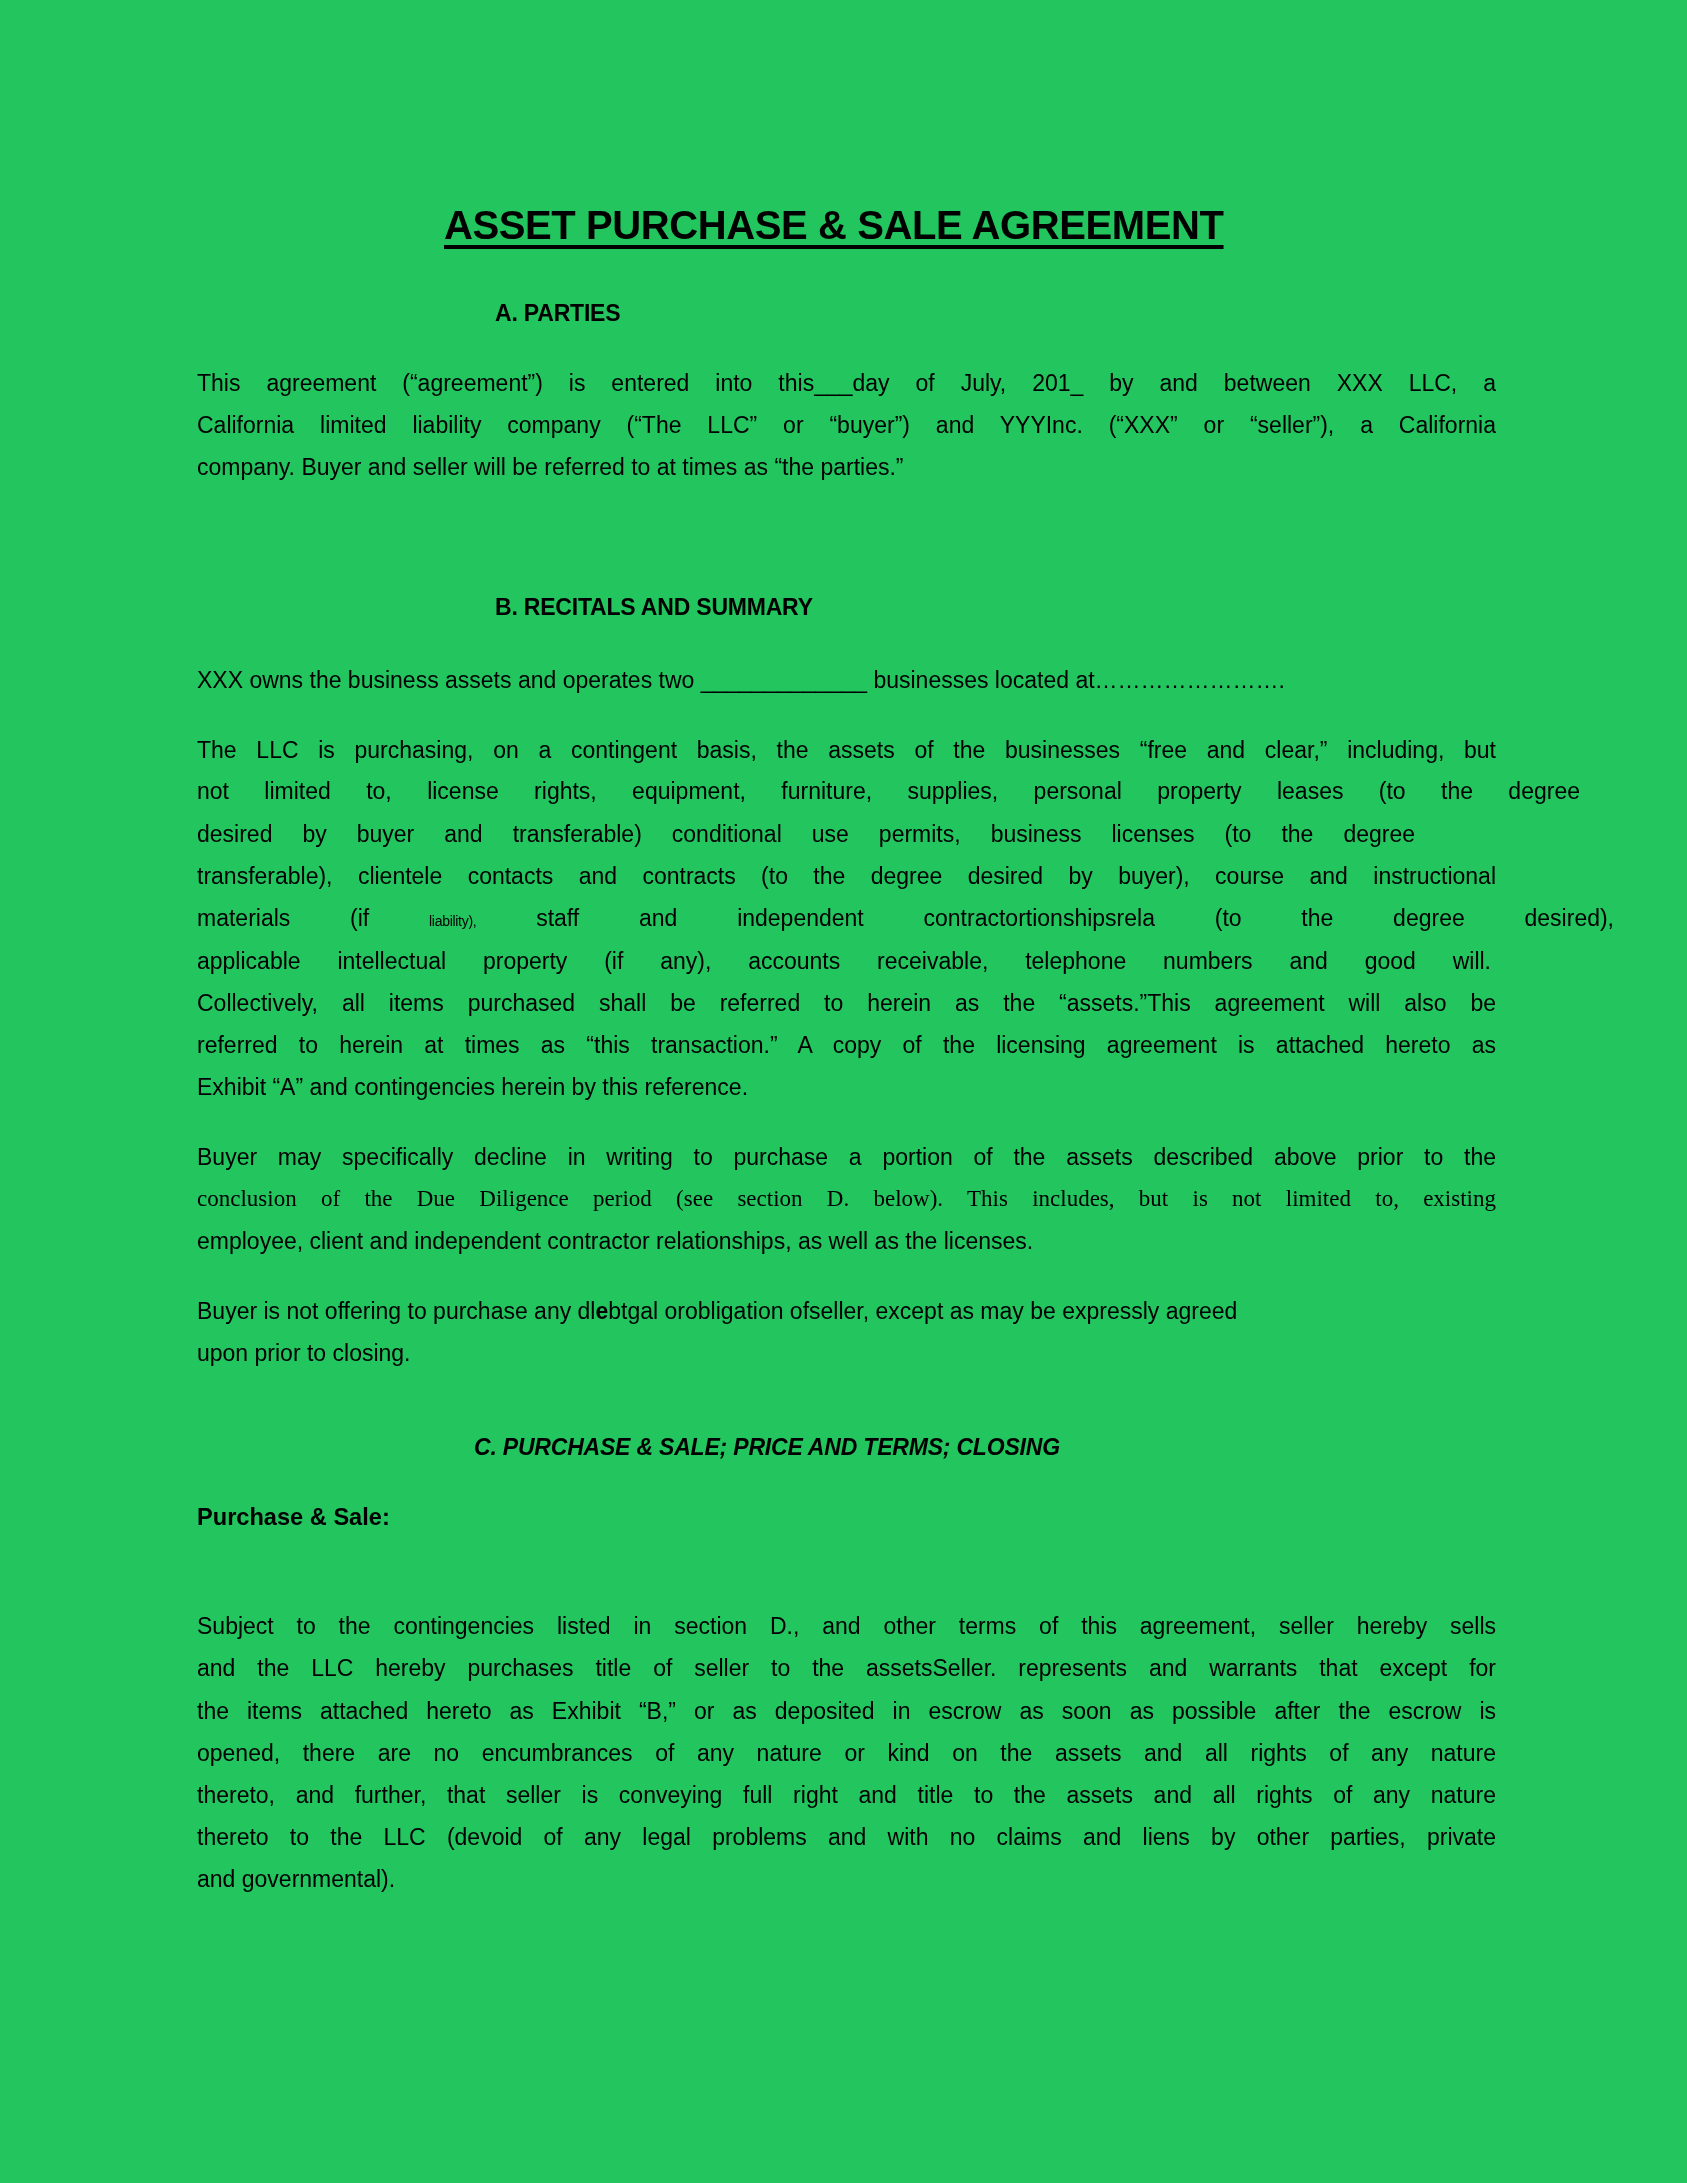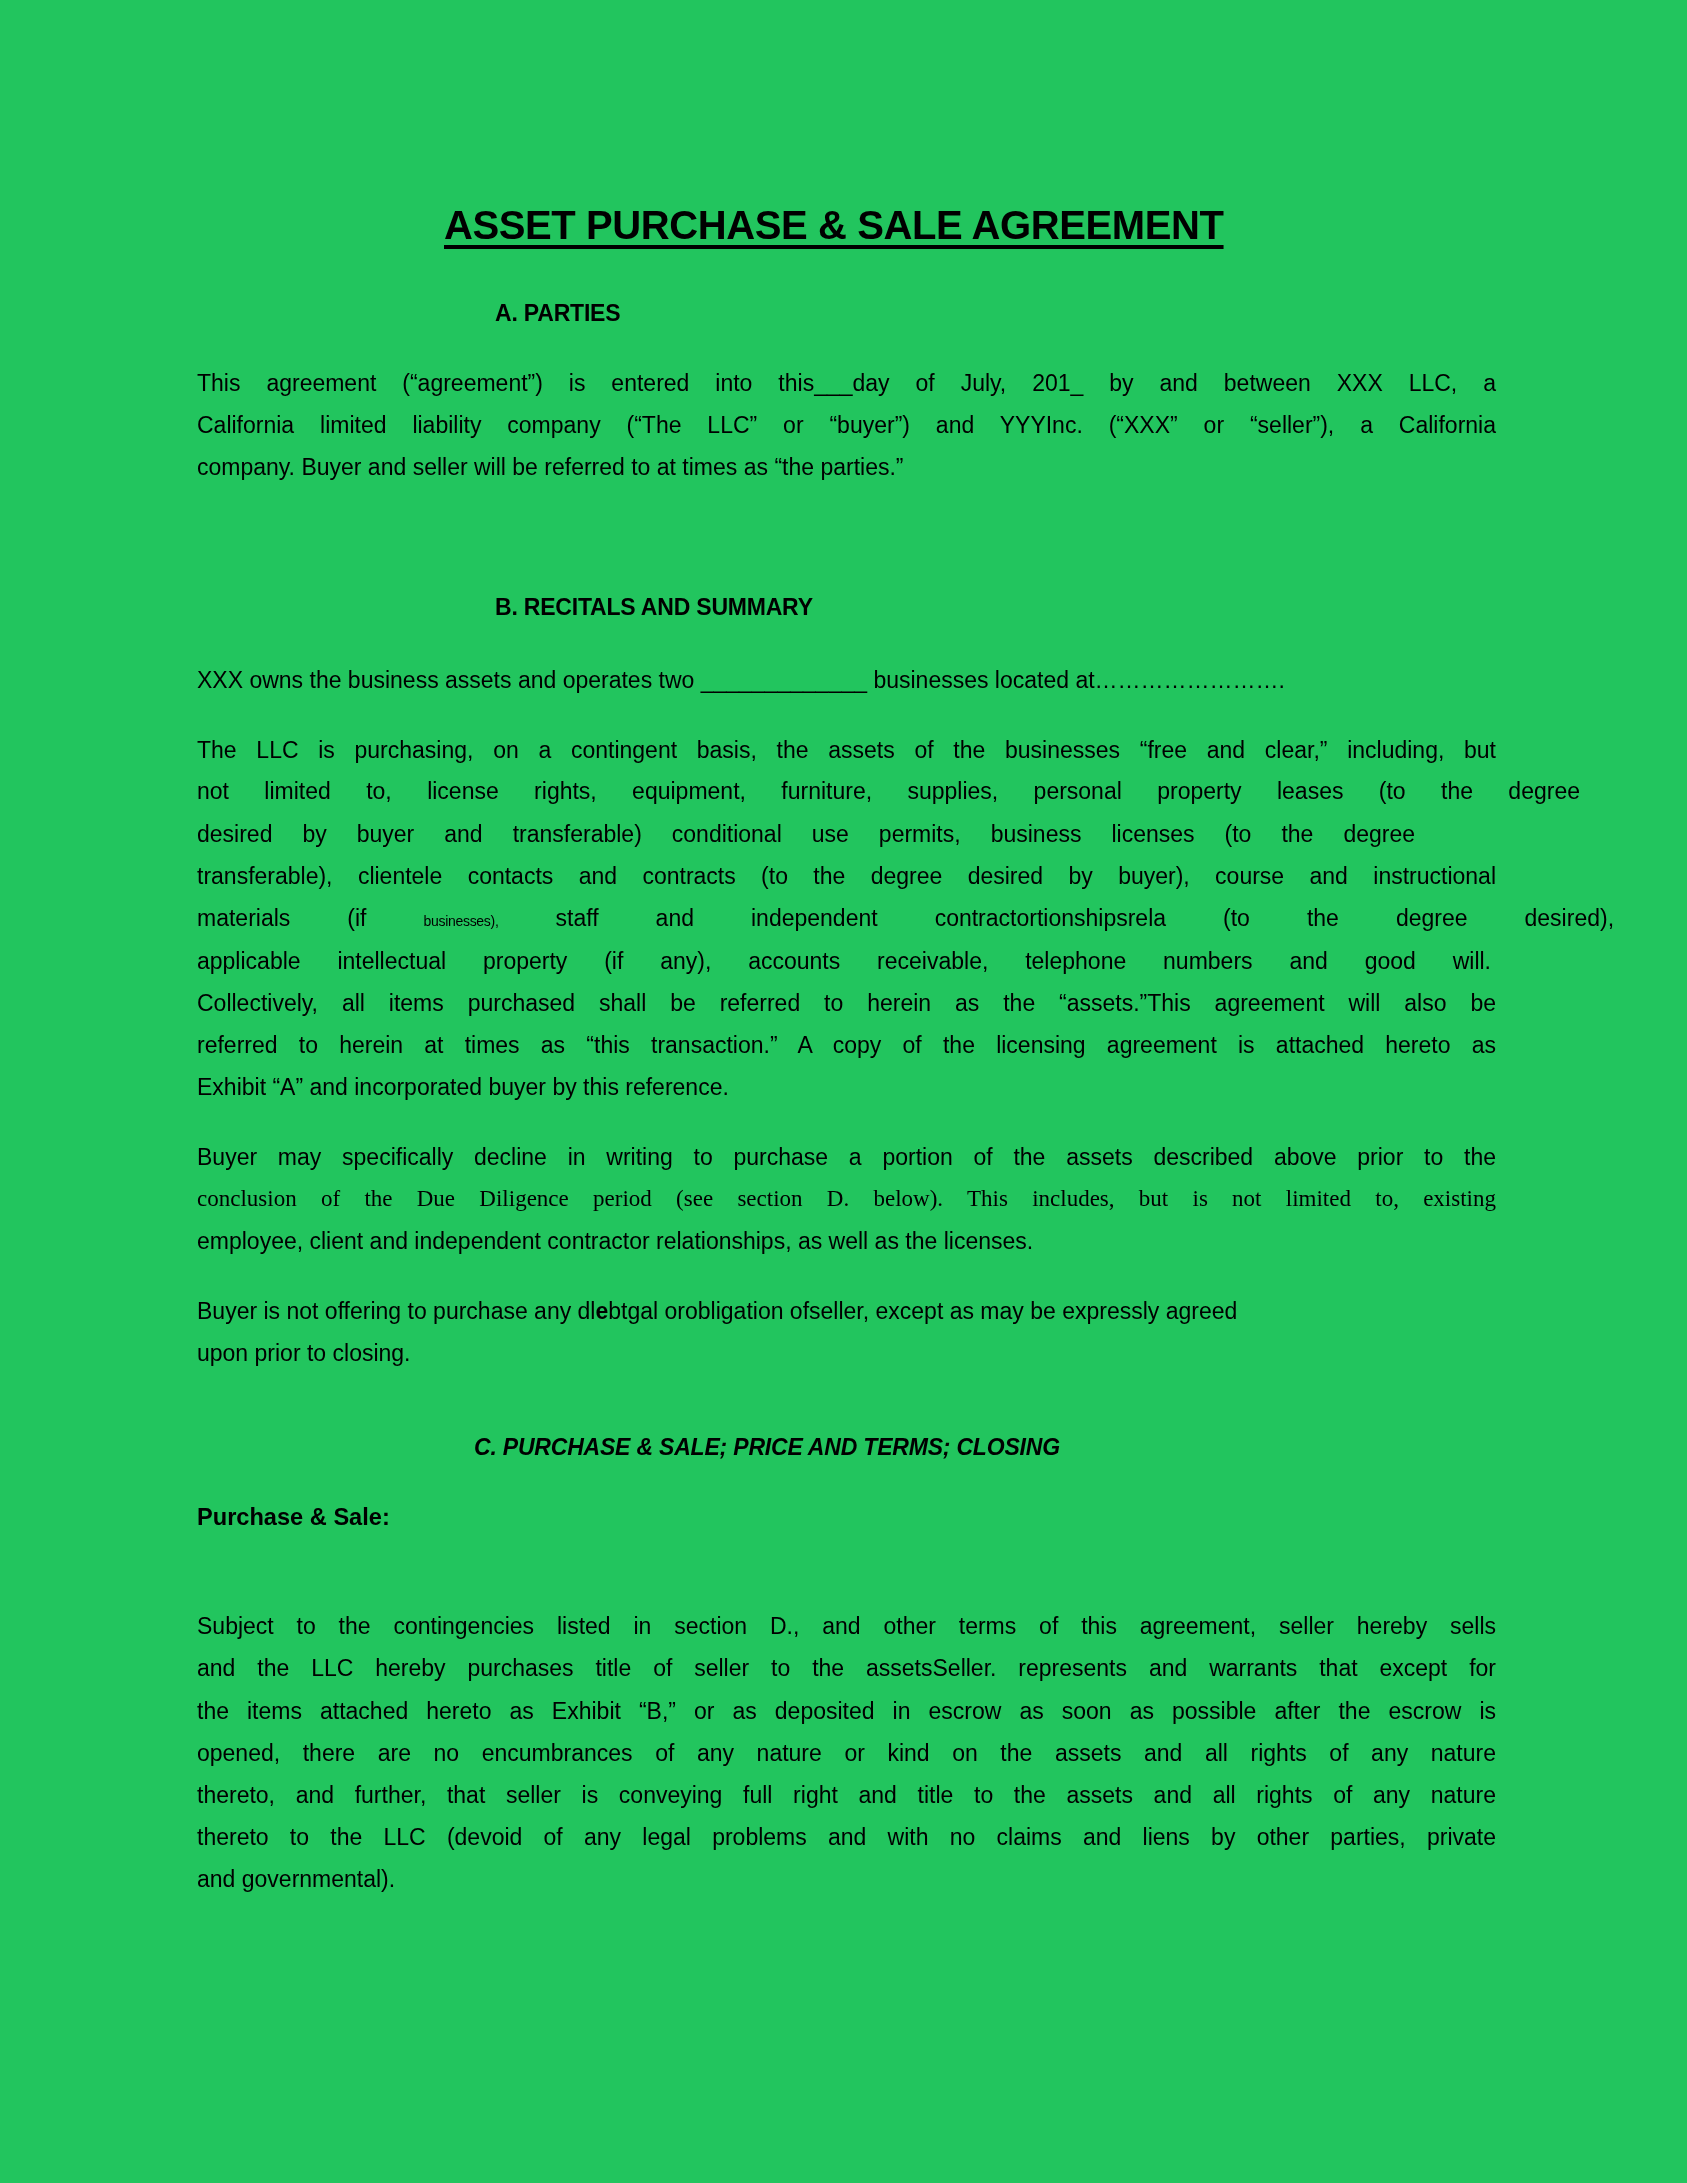--- a/index.html
+++ b/index.html
@@ -36,27 +36,27 @@
   <div class="abs heading" style="left:495px; top:594px;text-align:center;">B. RECITALS AND SUMMARY</div>
   <div class="line" style="top:665px;">XXX owns the business assets and operates two _____________ businesses located at…………………….</div>
 
   <div>
     <div class="line j w" style="top:735px;">The LLC is purchasing, on a contingent basis, the assets of the businesses “free and clear,” including, but</div>
     <div class="line j" style="top:776px; width:1383px;">not limited to,   license  rights,  equipment,  furniture,  supplies,  personal  property  leases  (to  the   degree</div>
     <div class="line j" style="top:819px; width:1218px;">desired by buyer and transferable) conditional use permits, business licenses (to the degree</div>
     <div class="line j w" style="top:861px;">transferable), clientele contacts and contracts (to the degree desired by buyer), course and instructional</div>
     <div class="line j" style="top:903px; width:1417px;">
       <span>materials (if</span>
-      <span class="small">businesses),</span>
+      <span class="small">liability),</span>
       <span>staff and independent contractortionshipsrela (to the degree desired),</span>
     </div>
     <div class="line j" style="top:946px; width:1294px;">applicable intellectual property (if any), accounts receivable, telephone numbers and good will.</div>
     <div class="line j w" style="top:988px;">Collectively, all items purchased shall be referred to herein as the “assets.”This agreement will also be</div>
     <div class="line j w" style="top:1030px;">referred to herein at times as “this transaction.” A copy of the licensing agreement is attached hereto as</div>
-    <div class="line" style="top:1072px;">Exhibit “A” and incorporated buyer by this reference.</div>
+    <div class="line" style="top:1072px;">Exhibit “A” and contingencies herein by this reference.</div>
   </div>
 
   <div>
     <div class="line j w" style="top:1142px;">Buyer may specifically decline in writing to purchase a portion of the assets described above prior to the</div>
     <div class="line j w" style="top:1184px;font-family:Liberation Serif, serif;">conclusion of the Due Diligence period (see section D. below). This includes, but is not limited to, existing</div>
     <div class="line" style="top:1226px;">employee, client and independent contractor relationships, as well as the licenses.</div>
   </div>
 
   <div>
     <div class="line" style="top:1296px;"><span>Buyer is not offering to purchase any dl</span><span class="b">e</span><span>btgal orobligation ofseller, except as may be expressly agreed</span></div>

